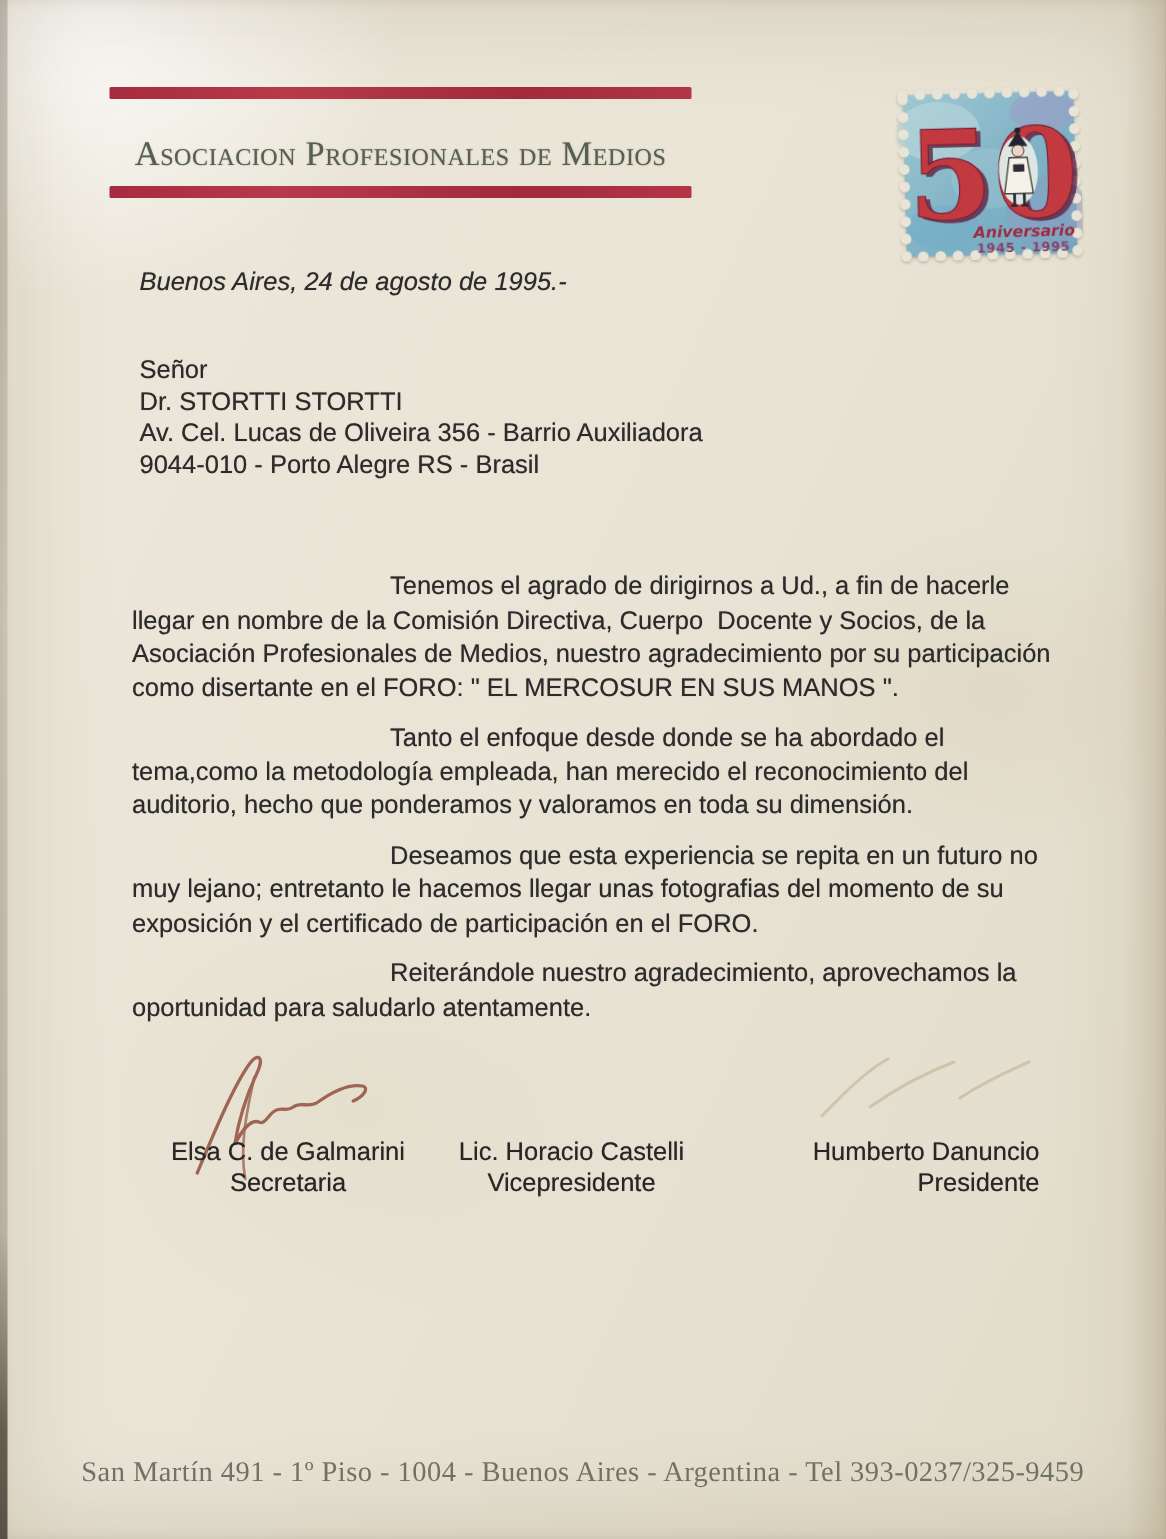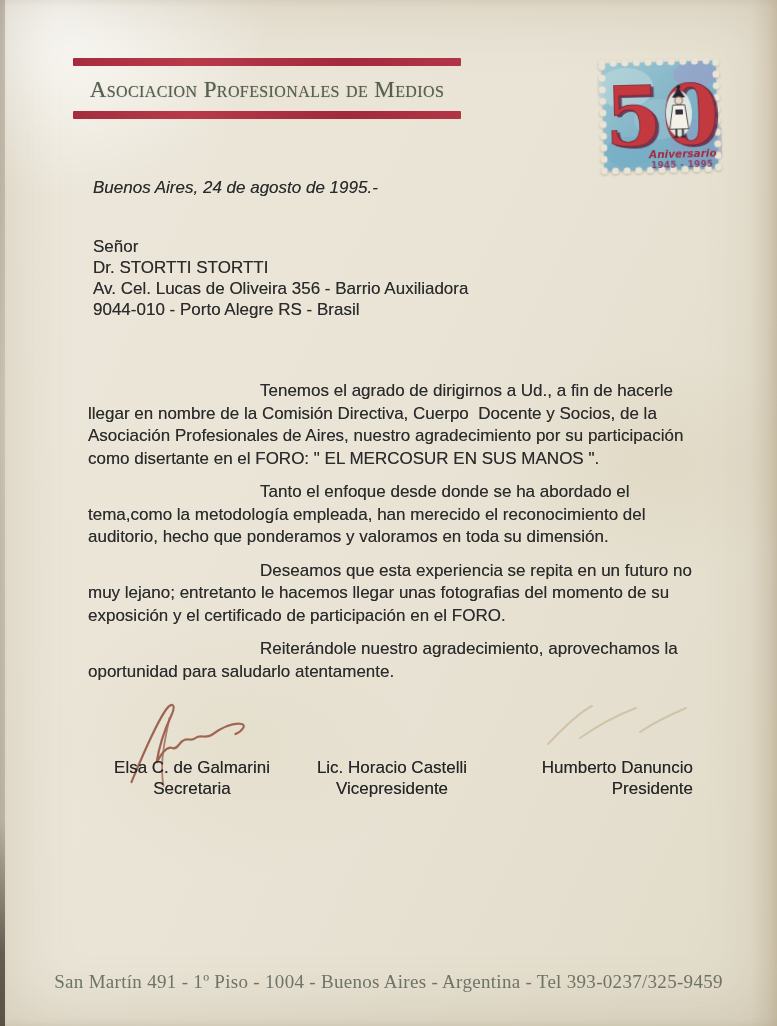--- a/index.html
+++ b/index.html
@@ -29,37 +29,37 @@
   
   .banner{position:absolute;left:73px;top:58px;width:388px;}
   .bar{height:8px;background:linear-gradient(90deg,#a52c3e,#b73a4a 30%,#a12a3c 70%,#b23546);border-radius:1px;}
   .bar.bottom{margin-top:5px;}
   .org-name{
     font-family:"Liberation Serif",serif;
     font-variant:small-caps;
     font-size:23px;letter-spacing:0.4px;
     color:#57604f;
     text-align:center;white-space:nowrap;
-    padding:11px 0 3px 0;
+    padding:24px 0 3px 0;
     text-shadow:0 0 1px rgba(87,96,79,0.55);
   }
 
   
   .stamp{position:absolute;left:599px;top:59px;width:122px;height:114px;transform:rotate(-1.5deg);filter:drop-shadow(0 1px 1px rgba(90,70,50,0.3));}
 
   
   .dateline{position:absolute;left:93px;top:178px;font-size:17px;color:#2b2b2b;text-shadow:0 0 0.5px rgba(43,43,43,0.6);font-style:italic;}
   .recipient{position:absolute;left:93px;top:236px;font-size:17px;line-height:21px;color:#2b2b2b;text-shadow:0 0 0.5px rgba(43,43,43,0.6);}
   .body-text{position:absolute;left:88px;top:380px;width:616px;font-size:17px;line-height:22.5px;color:#2b2b2b;text-shadow:0 0 0.5px rgba(43,43,43,0.6);}
   .body-text p{margin:0 0 11px 0;text-indent:172px;white-space:pre-wrap;}
 
   
   .sig{position:absolute;top:757px;text-align:center;font-size:17px;line-height:21px;color:#262626;text-shadow:0 0 0.5px rgba(38,38,38,0.6);}
   .sig1{left:113px;width:158px;}
-  .sig2{left:307px;width:170px;}
+  .sig2{left:296px;width:170px;}
   .sig3{left:528px;width:165px;text-align:right;}
   .scribble{position:absolute;pointer-events:none;}
   .scribble1{left:113px;top:696px;width:155px;height:95px;}
   .scribble3{left:540px;top:696px;width:150px;height:58px;}
 
   
   .footer{
     position:absolute;left:0;right:0;top:971px;text-align:center;
     font-family:"Liberation Serif",serif;font-size:19px;letter-spacing:0.3px;
     color:#6f7366;
@@ -121,21 +121,21 @@
   <div class="dateline">Buenos Aires, 24 de agosto de 1995.-</div>
 
   <div class="recipient">
     <div>Señor</div>
     <div>Dr. STORTTI STORTTI</div>
     <div>Av. Cel. Lucas de Oliveira 356 - Barrio Auxiliadora</div>
     <div>9044-010 - Porto Alegre RS - Brasil</div>
   </div>
 
   <div class="body-text">
-    <p>Tenemos el agrado de dirigirnos a Ud., a fin de hacerle llegar en nombre de la Comisión Directiva, Cuerpo  Docente y Socios, de la Asociación Profesionales de Aires, nuestro agradecimiento por su participación como disertante en el FORO: " EL MERCOSUR EN SUS MANOS ".</p>
+    <p>Tenemos el agrado de dirigirnos a Ud., a fin de hacerle llegar en nombre de la Comisión Directiva, Cuerpo  Docente y Socios, de la Asociación Profesionales de Medios, nuestro agradecimiento por su participación como disertante en el FORO: " EL MERCOSUR EN SUS MANOS ".</p>
     <p>Tanto el enfoque desde donde se ha abordado el tema,como la metodología empleada, han merecido el reconocimiento del auditorio, hecho que ponderamos y valoramos en toda su dimensión.</p>
     <p>Deseamos que esta experiencia se repita en un futuro no muy lejano; entretanto le hacemos llegar unas fotografias del momento de su exposición y el certificado de participación en el FORO.</p>
     <p>Reiterándole nuestro agradecimiento, aprovechamos la oportunidad para saludarlo atentamente.</p>
   </div>
 
   <svg class="scribble scribble1" viewBox="0 0 150 95">
     <g fill="none" stroke="#93503f" stroke-width="2.2" stroke-linecap="round" opacity="0.85">
       <path d="M16,86 C26,62 40,28 51,13 C56,6 61,8 56,19 C48,36 43,54 41,67 C46,57 52,50 57,52 C61,54 63,48 67,45 C72,41 75,46 80,42 C85,38 90,43 96,39 C103,34 115,26 126,28 C131,29 127,35 120,38"></path>
       <path d="M54,22 C49,45 44,68 48,90" stroke-width="1.8" opacity="0.8"></path>
     </g>

